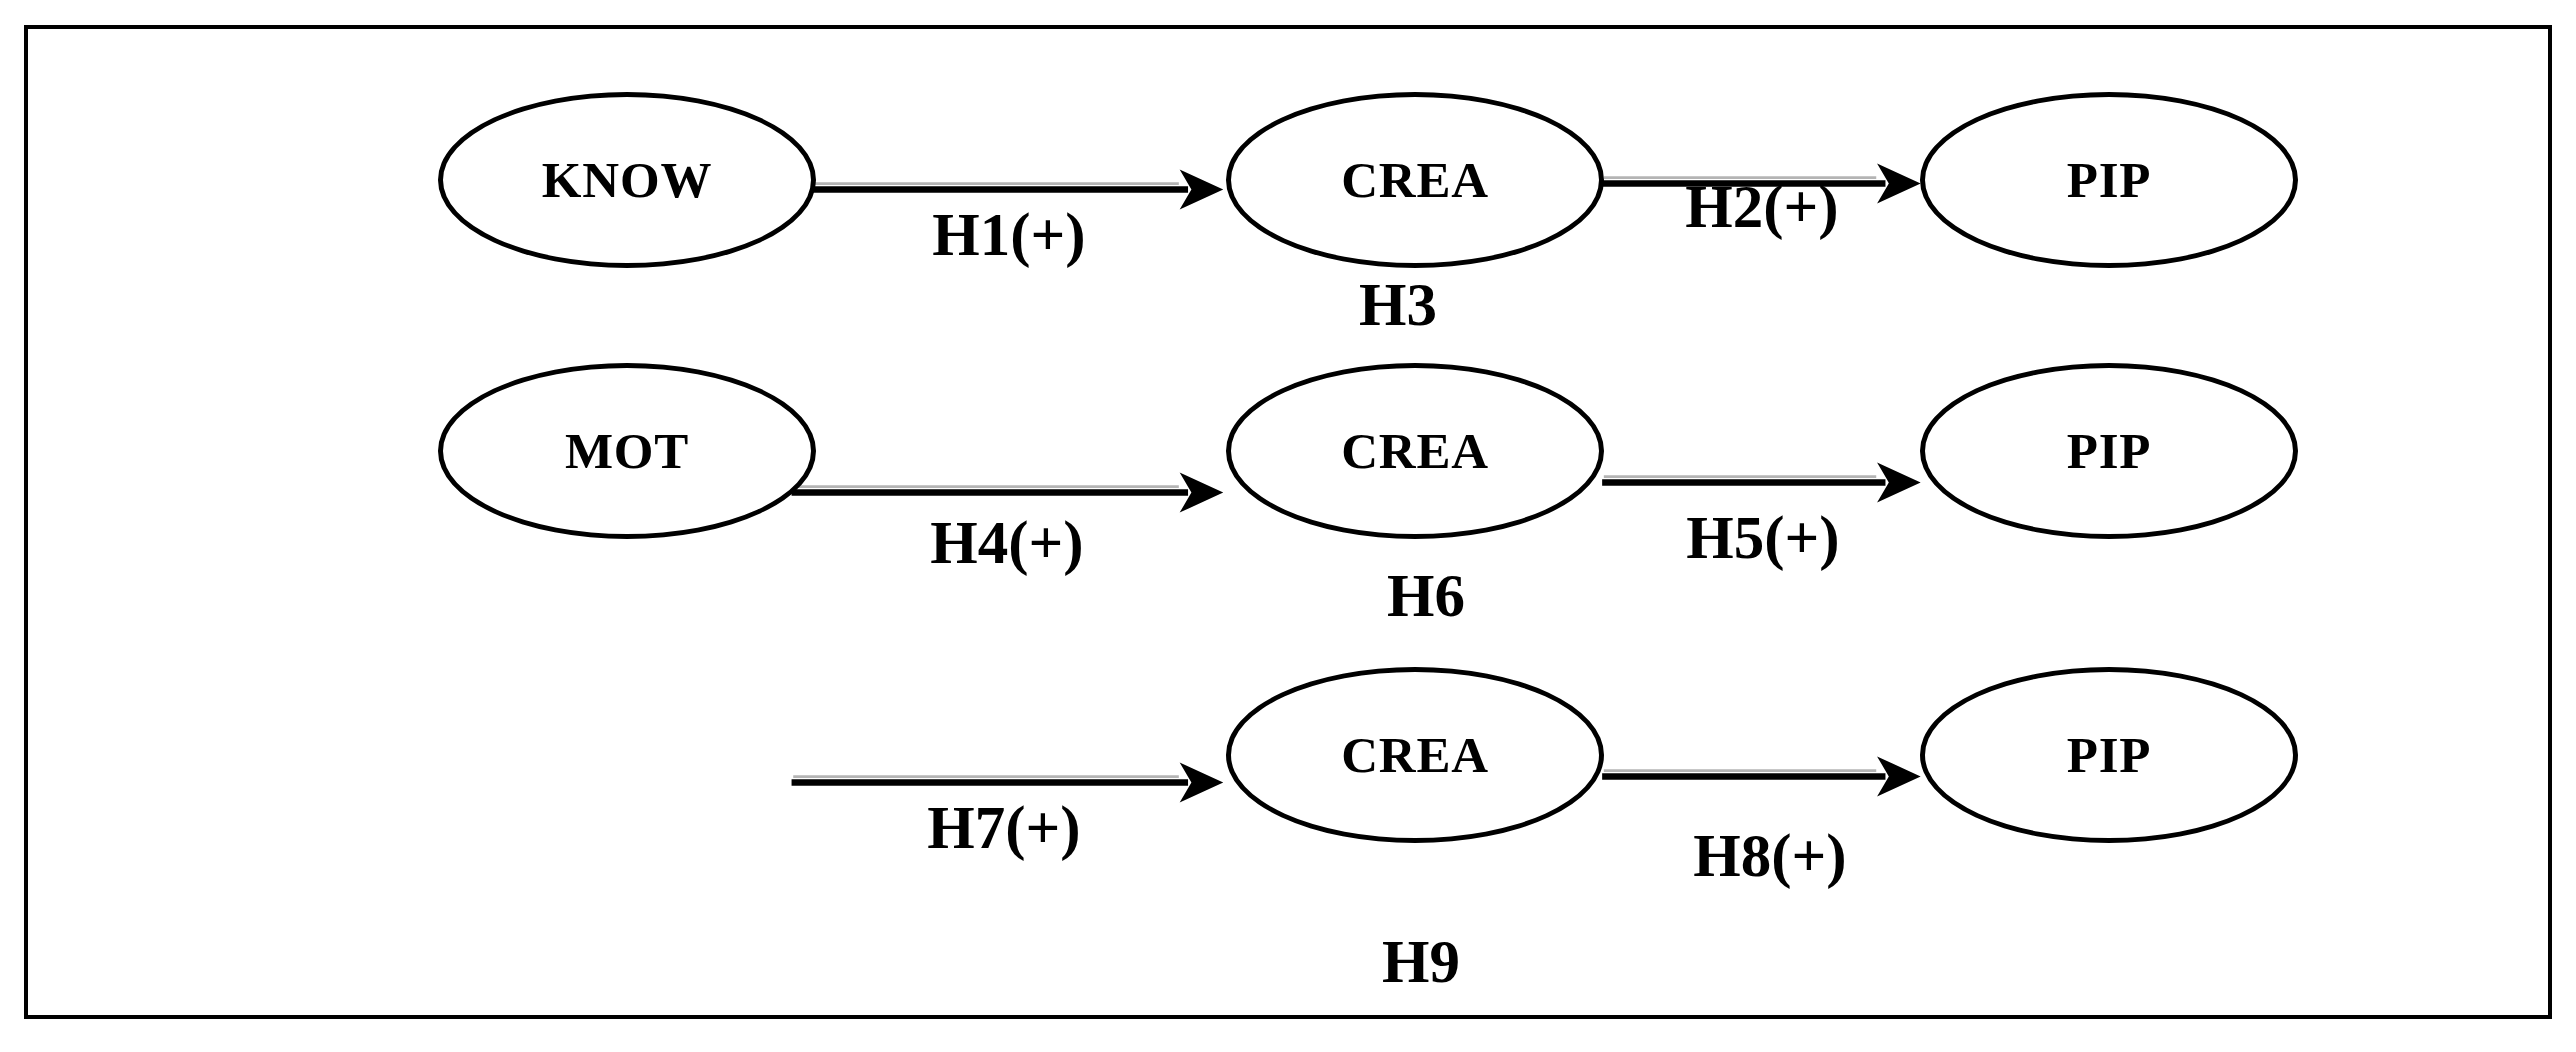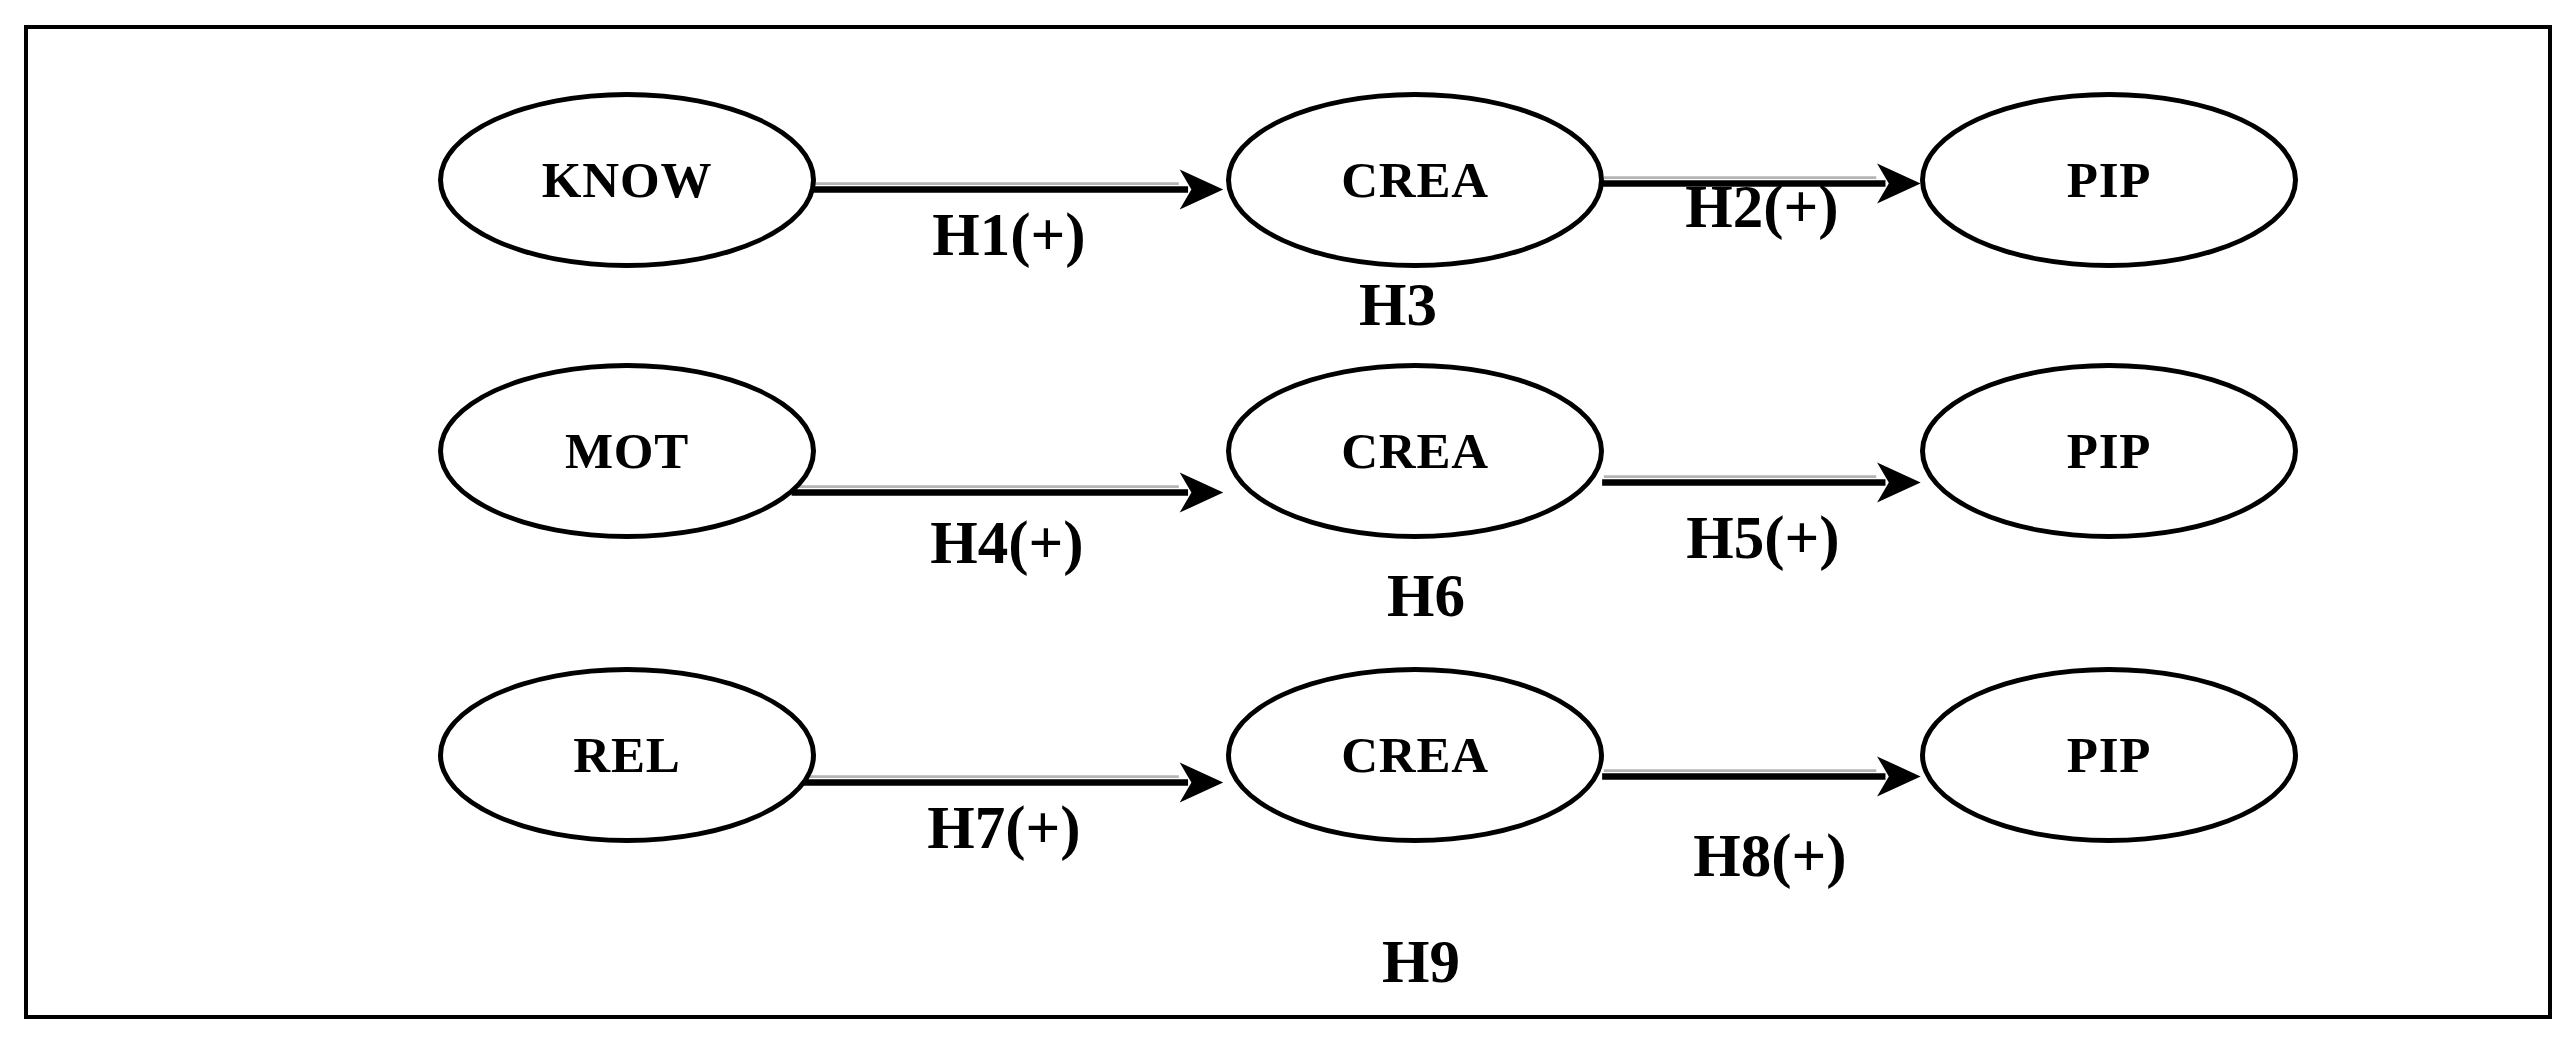--- a/index.html
+++ b/index.html
@@ -128,23 +128,20 @@
     <line x1="2" y1="27" x2="462" y2="27" stroke="#b4b4b4" stroke-width="3.5"></line>
     <line x1="0" y1="34" x2="473" y2="34" stroke="#000000" stroke-width="7.5"></line>
     <path d="M 463 10 L 515 34 L 463 58 L 477 34 Z" fill="#000000"></path>
   </svg>
   <svg class="arrow" style="left:1601px; top:748px;" width="325" height="57" viewBox="0 0 385 68">
     <line x1="2" y1="27" x2="327" y2="27" stroke="#b4b4b4" stroke-width="3.5"></line>
     <line x1="0" y1="34" x2="338" y2="34" stroke="#000000" stroke-width="7.5"></line>
     <path d="M 328 10 L 380 34 L 328 58 L 342 34 Z" fill="#000000"></path>
   </svg>
 
-  <div class="node row3 col1">
-    <span>REL</span>
-  </div>
   <div class="node row3 col2">
     <span>CREA</span>
   </div>
   <div class="node row3 col3">
     <span>PIP</span>
   </div>
 
   <span class="plabel" style="left:1004px; top:797px;text-align:center;">H7(+)</span>
   <span class="plabel" style="left:1770px; top:825px;">H8(+)</span>
   <span class="plabel" style="left:1421px; top:931px;font-family:Liberation Serif, serif;">H9</span>

